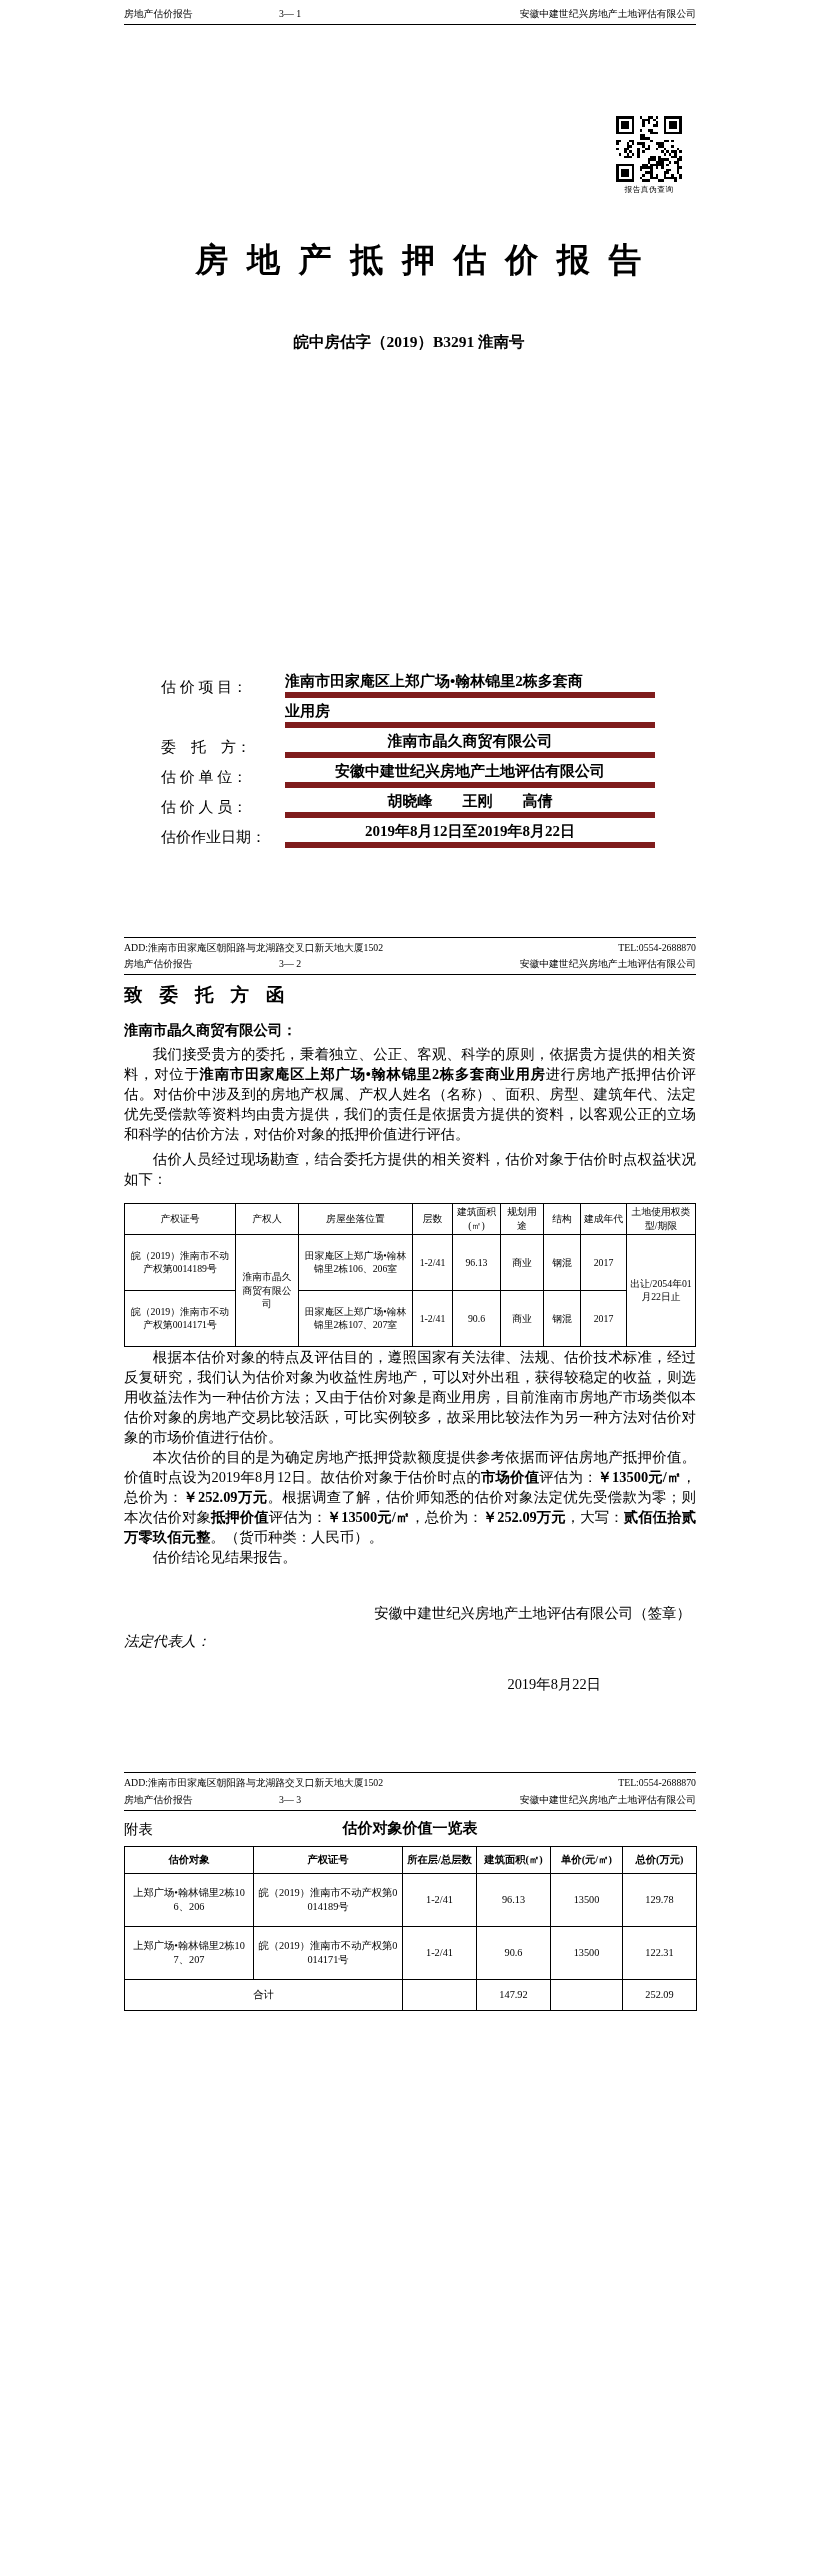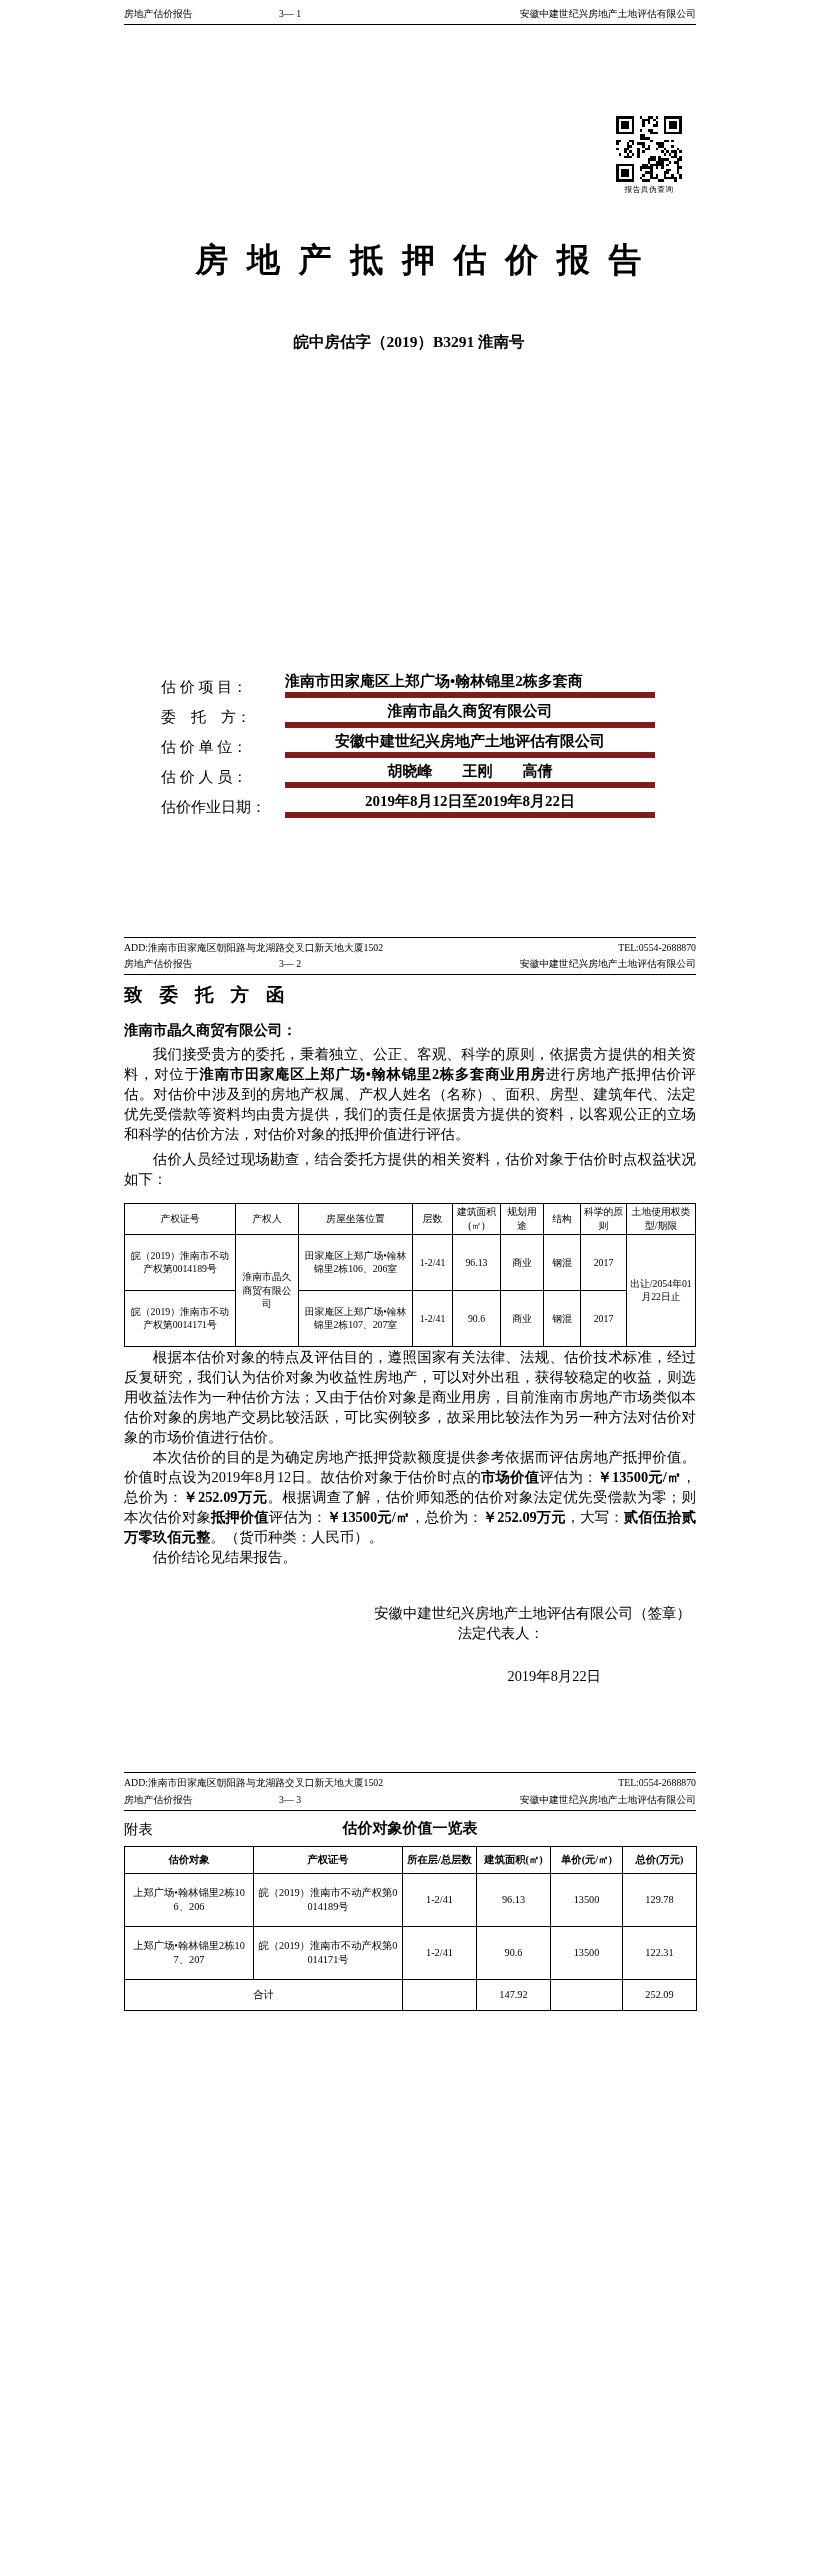--- a/index.html
+++ b/index.html
@@ -67,21 +67,21 @@
   }
   .t1 { margin-top:14.4px; font-size:9.8px; line-height:13.4px; text-align:center; }
   .t1 thead tr { height:25px; }
   .t1 thead th { font-weight:normal; }
   .t1 tbody tr { height:56px; }
   .p3 { margin-top:16.5px; }
   .p5 { margin-top:12.4px; }
 
   .sig { margin-top:36px; font-size:14.4px; line-height:20px; }
   .sig-co { text-align:right; padding-right:5.2px; }
-  .sig-rep { text-align:right; padding-right:152px; margin-top:0; }
+  .sig-rep { text-align:left; padding-right:152px; margin-top:8px;font-style:italic; }
   .sig-date { text-align:right; padding-right:95px; margin-top:23px; }
 
   
   .appendix { position:absolute; top:1818px; left:124px; width:572px; }
   .apx-head { position:relative; height:23px; font-size:14.4px; }
   .apx-label { position:absolute; left:0; top:2.1px; }
   .apx-title { display:block; text-align:center; font-size:15px; font-weight:bold; padding-top:1px; }
   .t2 { margin-top:5.2px; font-size:10.3px; line-height:14.4px; }
   .t2 thead tr { height:27px; }
   .t2 thead th { font-weight:bold; }
@@ -277,20 +277,24 @@
 
   <h1 class="title">房 地 产 抵 押 估 价 报 告</h1>
   <div class="doc-no">皖中房估字（2019）B3291 淮南号</div>
 
   <div class="fields">
     <div class="frow">
       <span class="flabel">估 价 项 目：</span>
       <span class="fvalue tl">淮南市田家庵区上郑广场•翰林锦里2栋多套商</span>
     </div>
     <div class="frow">
+      <span class="flabel"></span>
+      <span class="fvalue tl">业用房</span>
+    </div>
+    <div class="frow">
       <span class="flabel">委　托　方：</span>
       <span class="fvalue">淮南市晶久商贸有限公司</span>
     </div>
     <div class="frow">
       <span class="flabel">估 价 单 位：</span>
       <span class="fvalue">安徽中建世纪兴房地产土地评估有限公司</span>
     </div>
     <div class="frow">
       <span class="flabel">估 价 人 员：</span>
       <span class="fvalue">胡晓峰　　王刚　　高倩</span>
@@ -334,21 +338,21 @@
       </colgroup>
       <thead>
         <tr>
           <th>产权证号</th>
           <th>产权人</th>
           <th>房屋坐落位置</th>
           <th>层数</th>
           <th>建筑面积(㎡)</th>
           <th>规划用途</th>
           <th>结构</th>
-          <th>科学的原则</th>
+          <th>建成年代</th>
           <th>土地使用权类型/期限</th>
         </tr>
       </thead>
       <tbody>
         <tr>
           <td>皖（2019）淮南市不动产权第0014189号</td>
           <td rowspan="2">淮南市晶久商贸有限公司</td>
           <td>田家庵区上郑广场•翰林锦里2栋106、206室</td>
           <td>1-2/41</td>
           <td>96.13</td>

